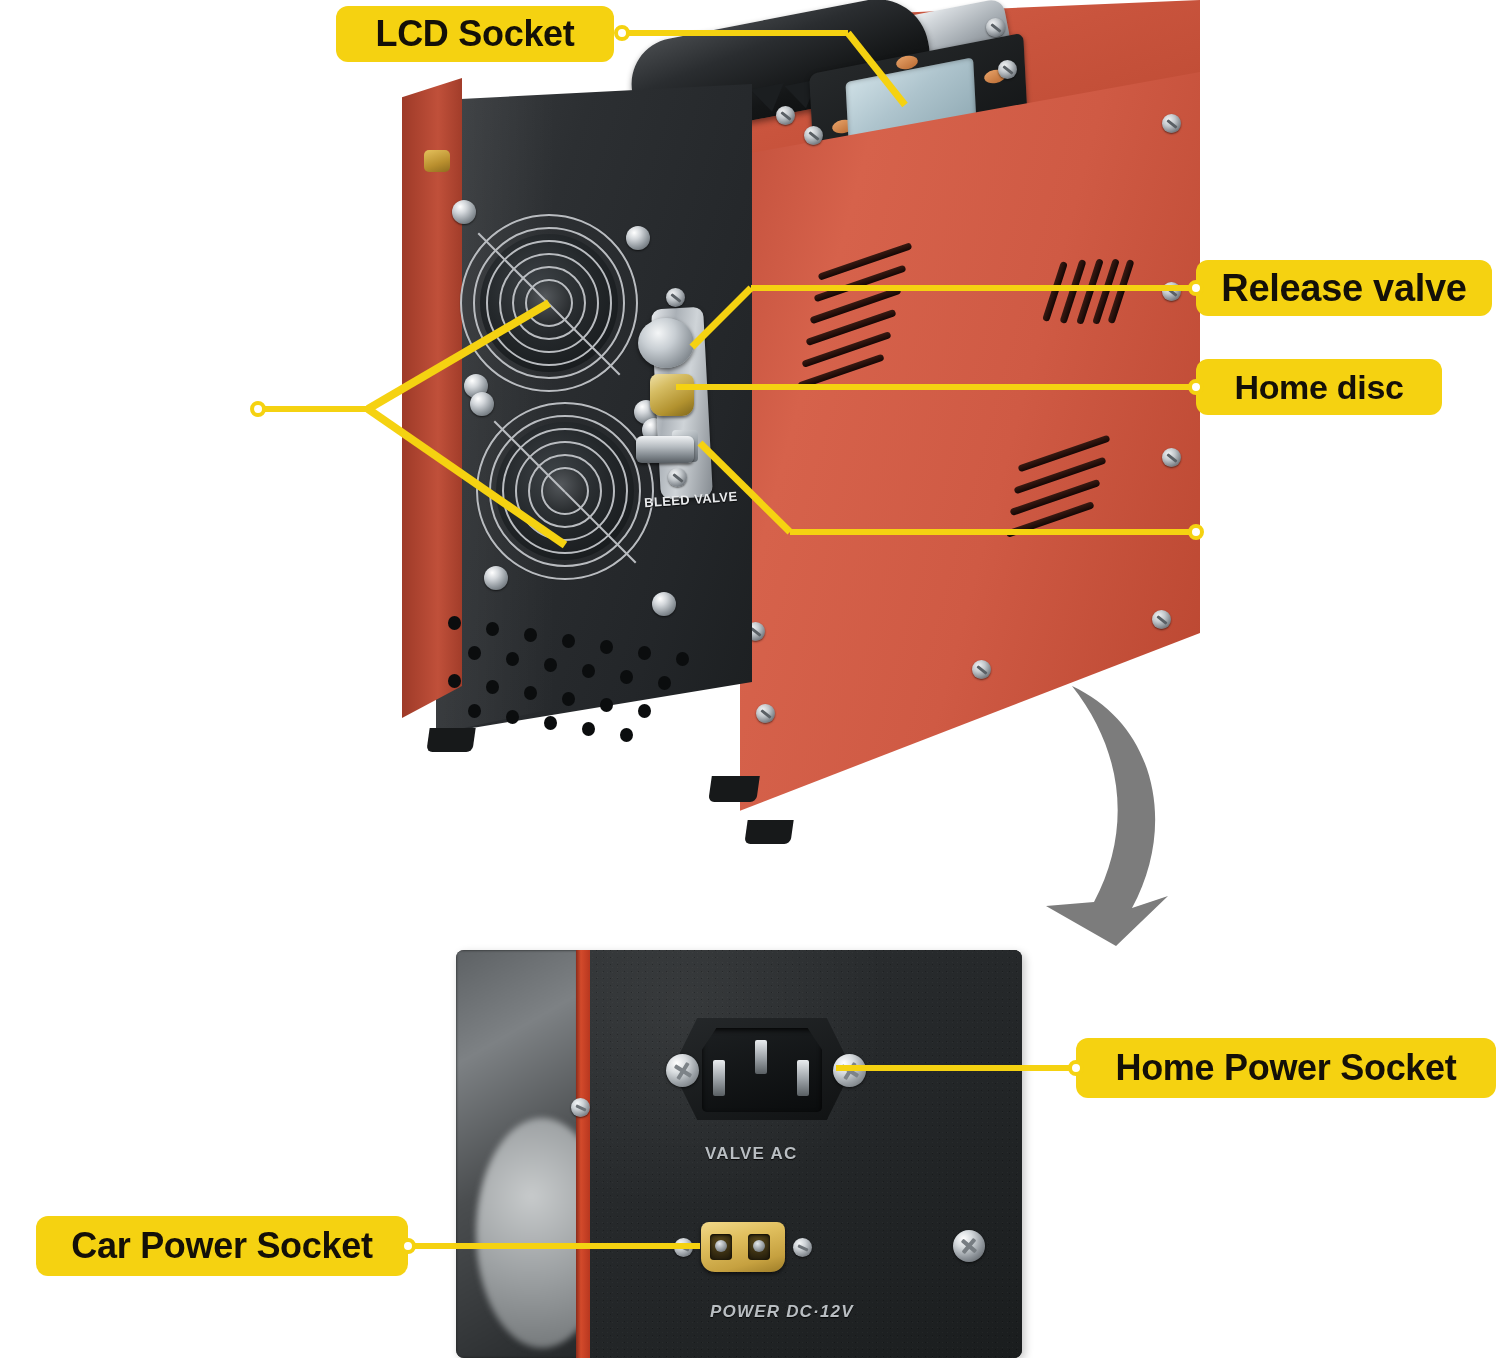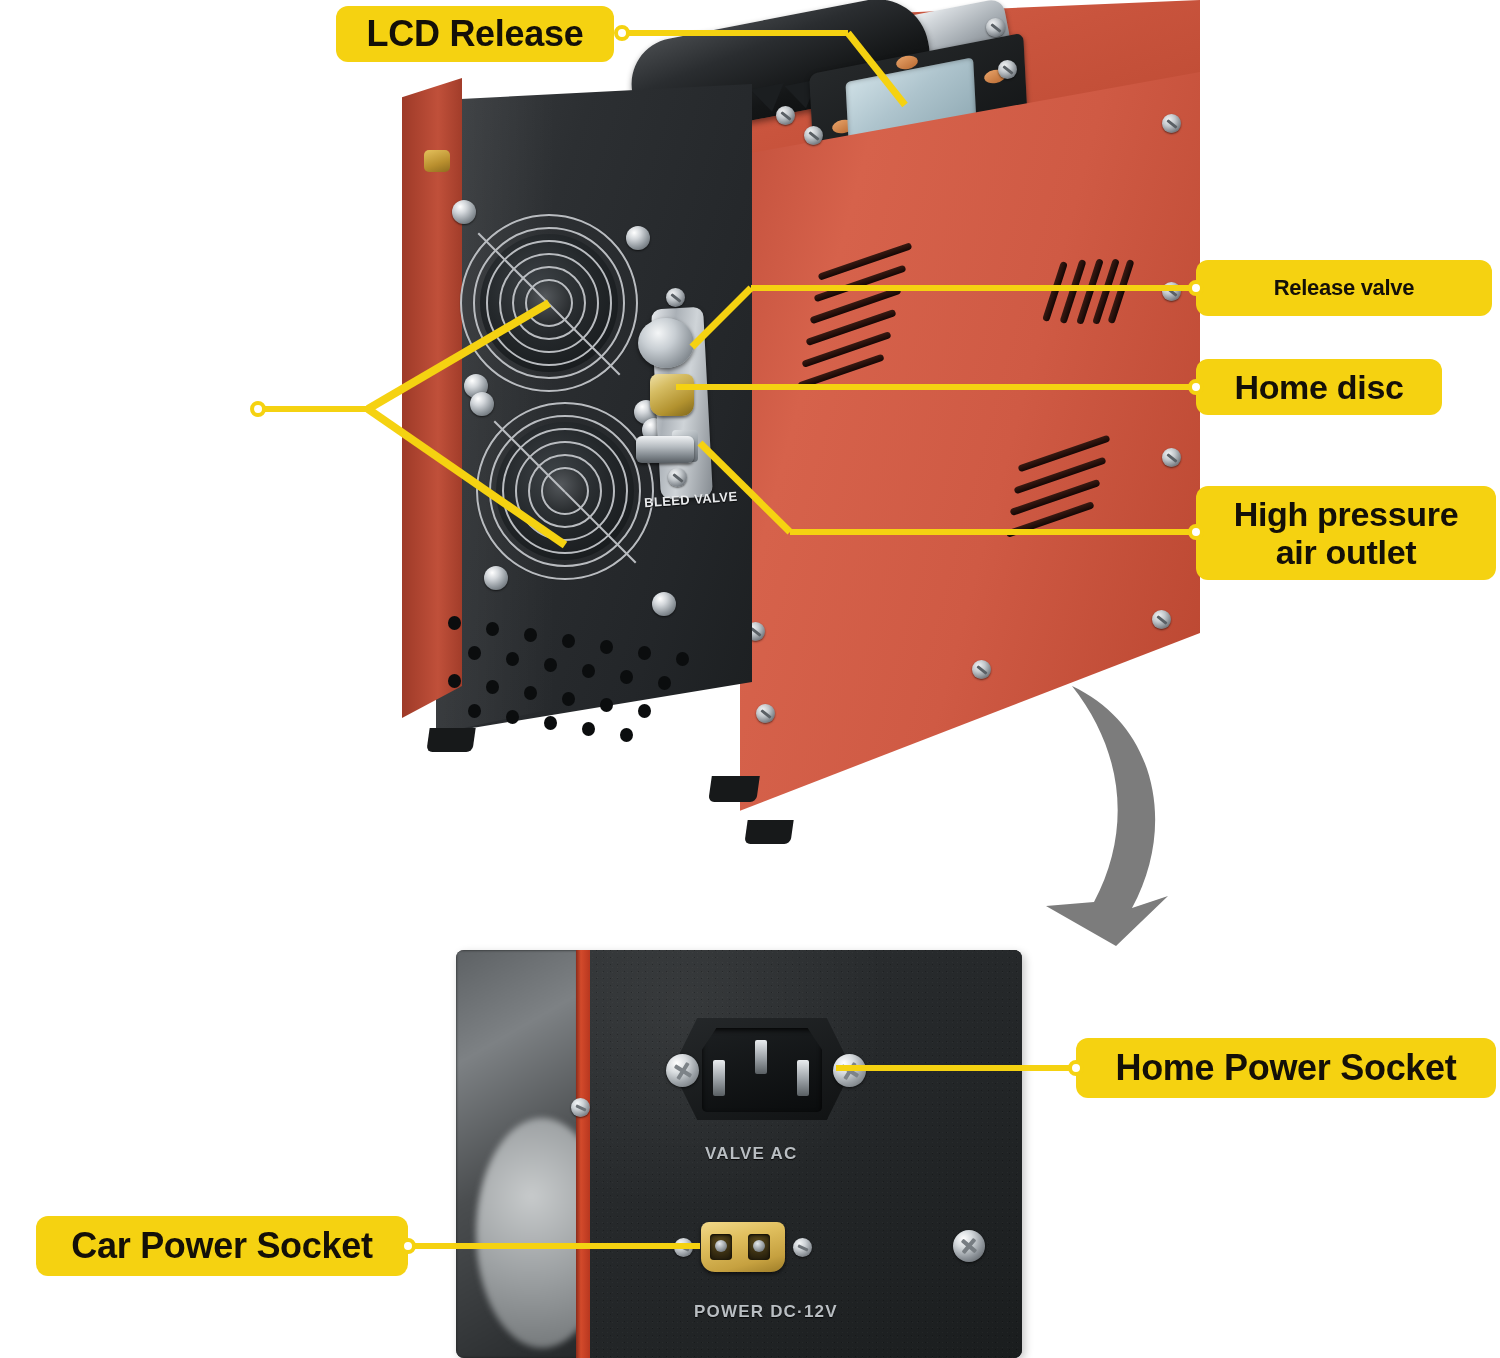--- a/index.html
+++ b/index.html
@@ -477,29 +477,27 @@
     <line x1="1196" y1="532" x2="790" y2="532" stroke="#f5d211" stroke-width="6"></line>
     <line x1="790" y1="532" x2="700" y2="443" stroke="#f5d211" stroke-width="7"></line>
   </svg>
 
   <div class="dot" style="left:614px;top:25px;"></div>
   <div class="dot" style="left:250px;top:401px;"></div>
   <div class="dot" style="left:1188px;top:280px;"></div>
   <div class="dot" style="left:1188px;top:379px;"></div>
   <div class="dot" style="left:1188px;top:524px;"></div>
 
-  <div class="callout" style="left:336px;top:6px;width:278px;height:56px;font-size:36px;">LCD Release</div>
-
-
-  <div class="callout" style="left:1196px;top:260px;width:296px;height:56px;font-size:22px;">Release valve</div>
+  <div class="callout" style="left:336px;top:6px;width:278px;height:56px;font-size:36px;">LCD Socket</div>
+
+
+  <div class="callout" style="left:1196px;top:260px;width:296px;height:56px;font-size:38px;">Release valve</div>
 
   <div class="callout" style="left:1196px;top:359px;width:246px;height:56px;font-size:34px;">Home disc</div>
 
-  <div class="callout" style="left:1196px;top:486px;width:300px;height:94px;font-size:34px;">High pressure
-air outlet</div>
 
   <svg id="arrow" viewBox="0 0 200 290">
     <path d="M52 26 C 138 66, 156 168, 112 248 L 148 236 L 96 286 L 26 246 L 74 242 C 112 170, 104 92, 52 26 Z" fill="#7c7c7c"></path>
   </svg>
 
   <div id="panel">
     <div class="panel-blur-left"></div>
     <div class="panel-blur-oval"></div>
     <div class="panel-red-stripe"></div>
     <div class="panel-black"></div>
@@ -513,21 +511,21 @@
     <div class="iec-pin" style="left:341px;top:110px;width:12px;height:36px;"></div>
     <div class="iec-screw" style="left:210px;top:104px;"></div>
     <div class="iec-screw" style="left:377px;top:104px;"></div>
     <div class="panel-text" style="left:249px;top:194px;">VALVE AC</div>
 
     <div class="xt60"></div>
     <div class="xt60-hole" style="left:254px;top:284px;"></div>
     <div class="xt60-hole" style="left:292px;top:284px;"></div>
     <div class="sm-screw" style="left:218px;top:288px;"></div>
     <div class="sm-screw" style="left:337px;top:288px;"></div>
-    <div class="panel-text" style="left:238px;top:352px;">POWER DC·12V</div>
+    <div class="panel-text" style="left:254px;top:352px;font-style:italic;">POWER DC·12V</div>
 
     <div class="big-screw" style="left:497px;top:280px;"></div>
   </div>
 
   <svg class="leadsvg" width="1500" height="1358" style="left:0;top:0;">
 
     <line x1="1076" y1="1068" x2="836" y2="1068" stroke="#f5d211" stroke-width="6"></line>
 
     <line x1="408" y1="1246" x2="700" y2="1246" stroke="#f5d211" stroke-width="6"></line>
   </svg>

